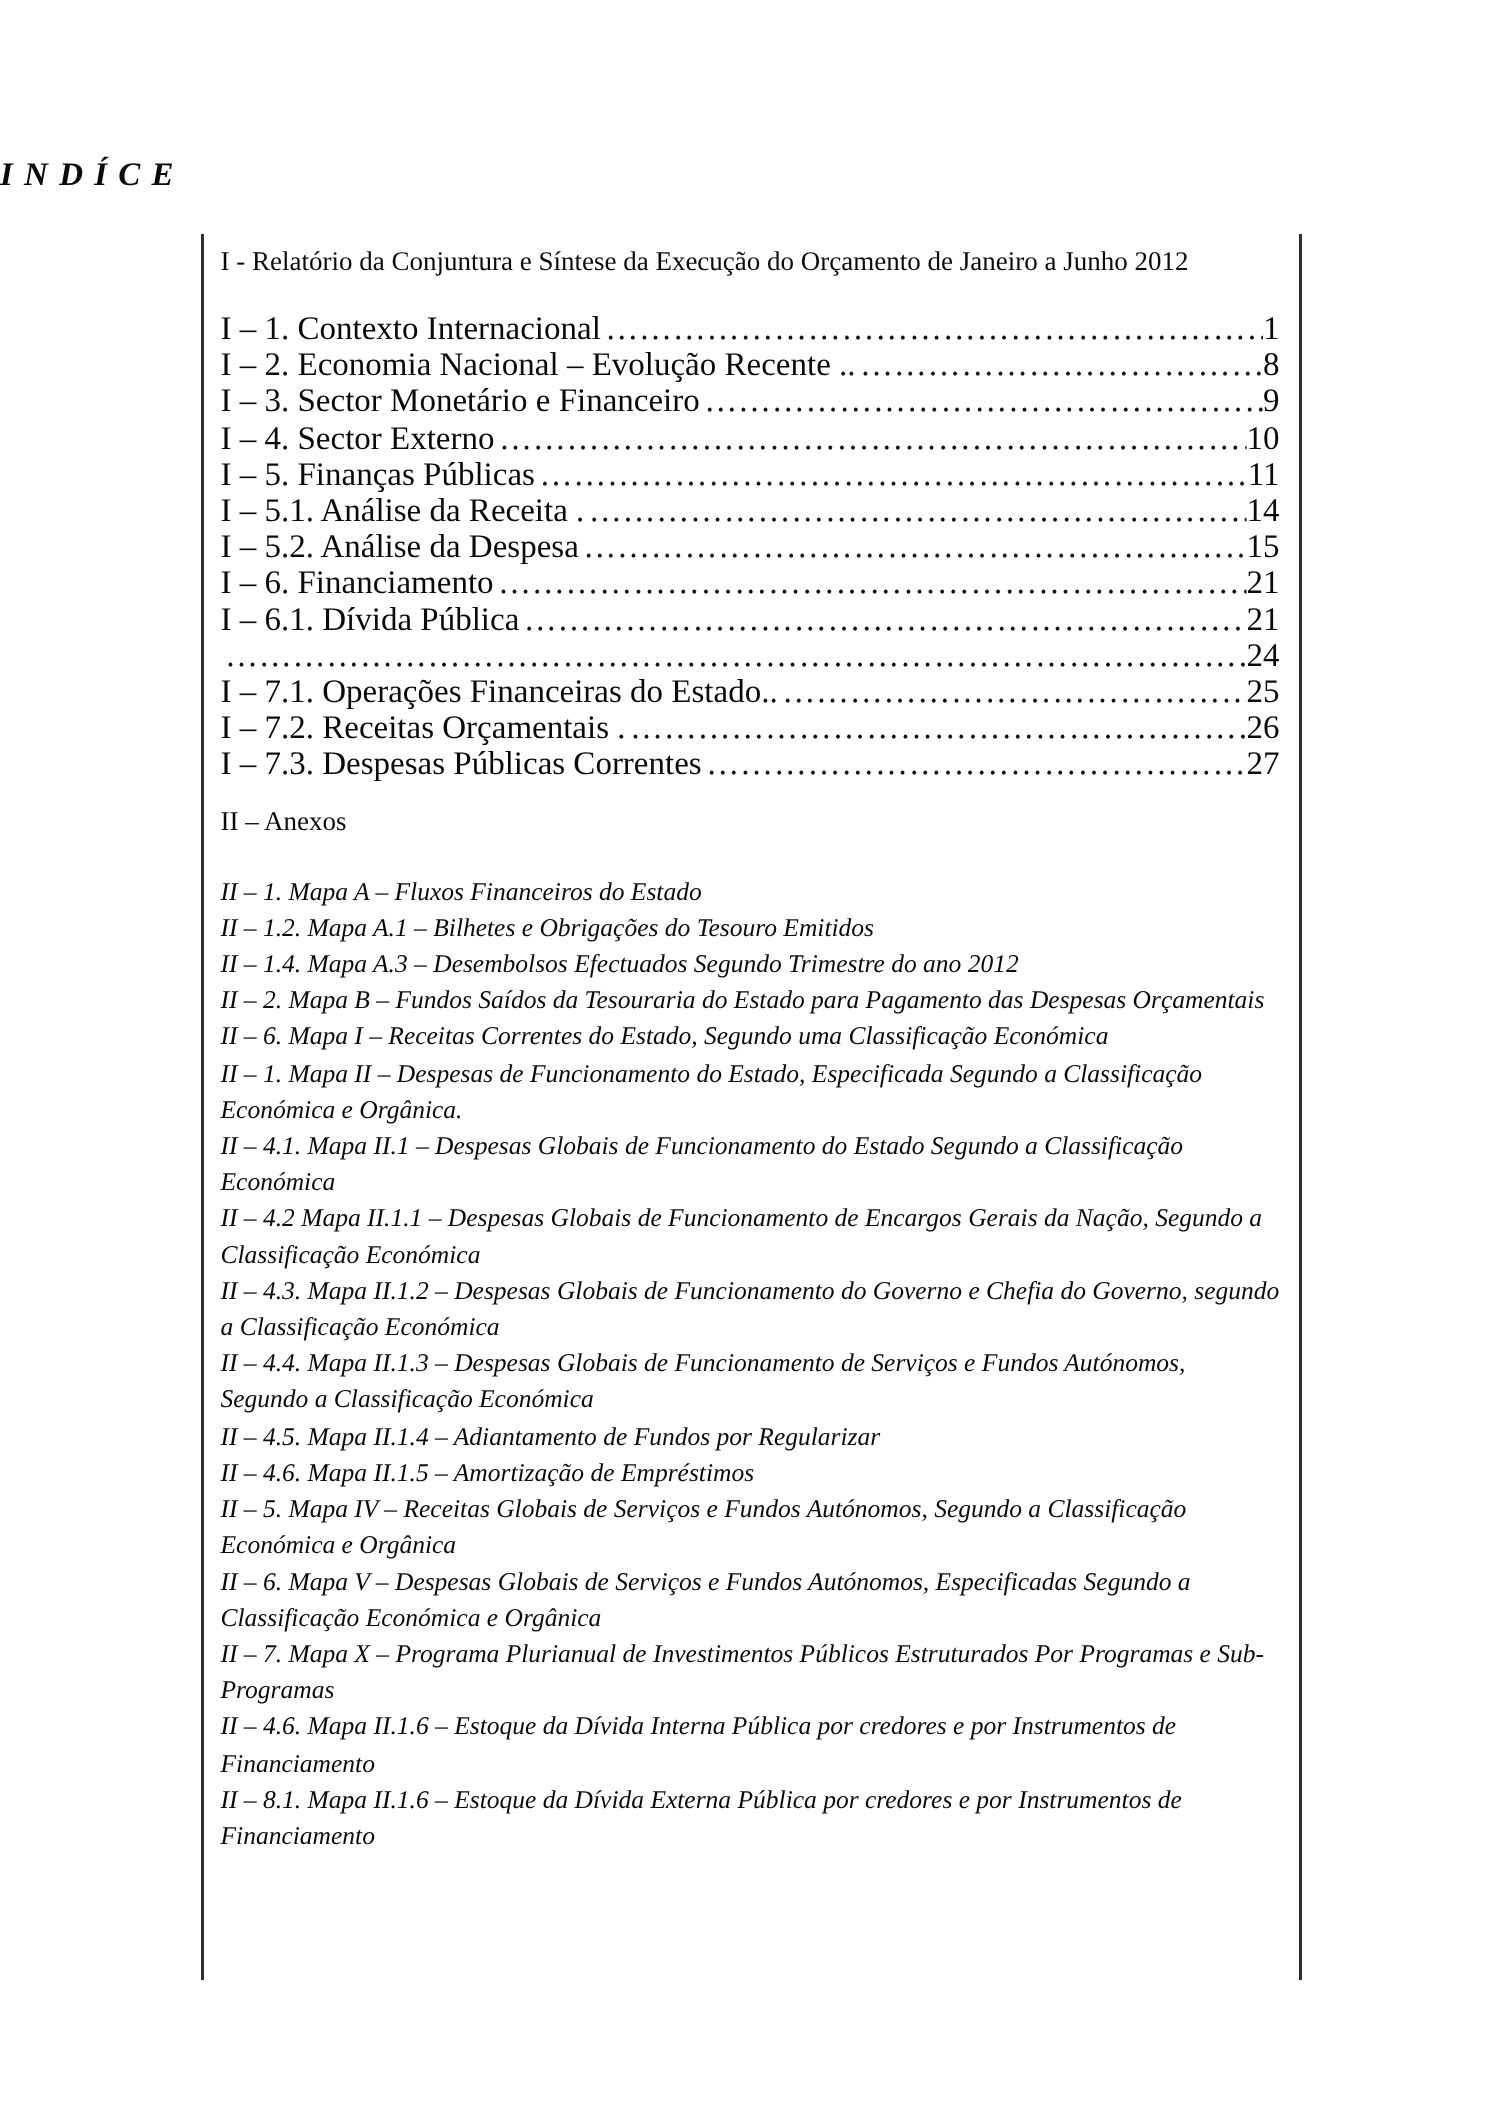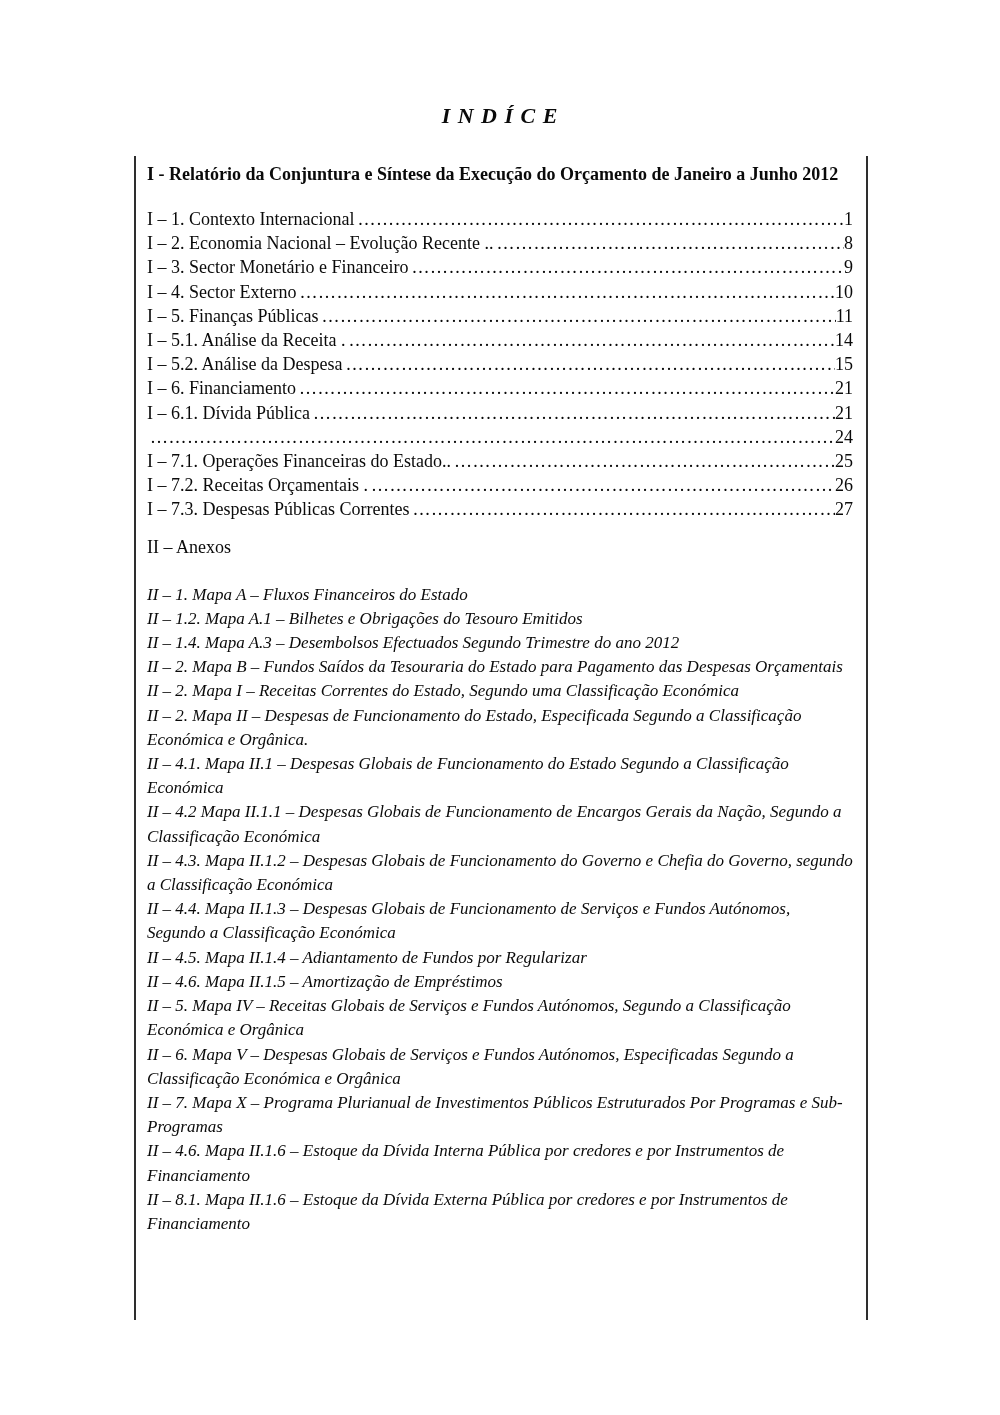--- a/index.html
+++ b/index.html
@@ -11,21 +11,20 @@
     width: 1000px;
     height: 1415px;
     font-family: "Liberation Serif", "DejaVu Serif", serif;
     color: #0a0a0a;
     position: relative;
     overflow: hidden;
   }
   .doc-title {
     margin: 0;
     padding-top: 103px;
-    text-align: center;
     font-size: 22px;
     font-weight: bold;
     font-style: italic;
     letter-spacing: 1px;
     color: #0a0a0a;
   }
   .content-box {
     box-sizing: border-box;
     position: absolute;
     left: 134px;
@@ -33,29 +32,29 @@
     width: 734px;
     height: 1164px;
     border-left: 2px solid #2e2e2e;
     border-right: 2px solid #2e2e2e;
     padding: 5px 13px 0 11px;
   }
   .section1-heading {
     margin: 0 0 19px 0;
     font-size: 18px;
     line-height: 27px;
-    font-weight: bold;
+    font-weight: normal;
   }
   .toc-list {
     margin: 0;
   }
   .toc-row {
     display: flex;
     align-items: flex-end;
-    font-size: 18px;
+    font-size: 22px;
     line-height: 24.2px;
   }
   .toc-text {
     white-space: nowrap;
   }
   .toc-leader {
     flex: 1;
     overflow: hidden;
     white-space: nowrap;
     padding: 0 1px 0 3px;
@@ -156,22 +155,22 @@
       </div>
     </div>
 
   <p class="section2-heading">II – Anexos</p>
 
   <div class="annex-list">
       <p class="annex-entry">II – 1. Mapa A – Fluxos Financeiros do Estado</p>
       <p class="annex-entry">II – 1.2. Mapa A.1 – Bilhetes e Obrigações do Tesouro Emitidos</p>
       <p class="annex-entry">II – 1.4. Mapa A.3 – Desembolsos Efectuados Segundo Trimestre do ano 2012</p>
       <p class="annex-entry">II – 2. Mapa B – Fundos Saídos da Tesouraria do Estado para Pagamento das Despesas Orçamentais</p>
-      <p class="annex-entry">II – 2. Mapa I – Receitas Correntes do Estado, Segundo uma Classificação Económica</p>
-      <p class="annex-entry">II – 2. Mapa II – Despesas de Funcionamento do Estado, Especificada Segundo a Classificação Económica e Orgânica.</p>
+      <p class="annex-entry">II – 6. Mapa I – Receitas Correntes do Estado, Segundo uma Classificação Económica</p>
+      <p class="annex-entry">II – 1. Mapa II – Despesas de Funcionamento do Estado, Especificada Segundo a Classificação Económica e Orgânica.</p>
       <p class="annex-entry">II – 4.1. Mapa II.1 – Despesas Globais de Funcionamento do Estado Segundo a Classificação Económica</p>
       <p class="annex-entry">II – 4.2 Mapa II.1.1 – Despesas Globais de Funcionamento de Encargos Gerais da Nação, Segundo a Classificação Económica</p>
       <p class="annex-entry">II – 4.3. Mapa II.1.2 – Despesas Globais de Funcionamento do Governo e Chefia do Governo, segundo a Classificação Económica</p>
       <p class="annex-entry">II – 4.4. Mapa II.1.3 – Despesas Globais de Funcionamento de Serviços e Fundos Autónomos, Segundo a Classificação Económica</p>
       <p class="annex-entry">II – 4.5. Mapa II.1.4 – Adiantamento de Fundos por Regularizar</p>
       <p class="annex-entry">II – 4.6. Mapa II.1.5 – Amortização de Empréstimos</p>
       <p class="annex-entry">II – 5. Mapa IV – Receitas Globais de Serviços e Fundos Autónomos, Segundo a Classificação Económica e Orgânica</p>
       <p class="annex-entry">II – 6. Mapa V – Despesas Globais de Serviços e Fundos Autónomos, Especificadas Segundo a Classificação Económica e Orgânica</p>
       <p class="annex-entry">II – 7. Mapa X – Programa Plurianual de Investimentos Públicos Estruturados Por Programas e Sub-Programas</p>
       <p class="annex-entry">II – 4.6. Mapa II.1.6 – Estoque da Dívida Interna Pública por credores e por Instrumentos de Financiamento</p>

